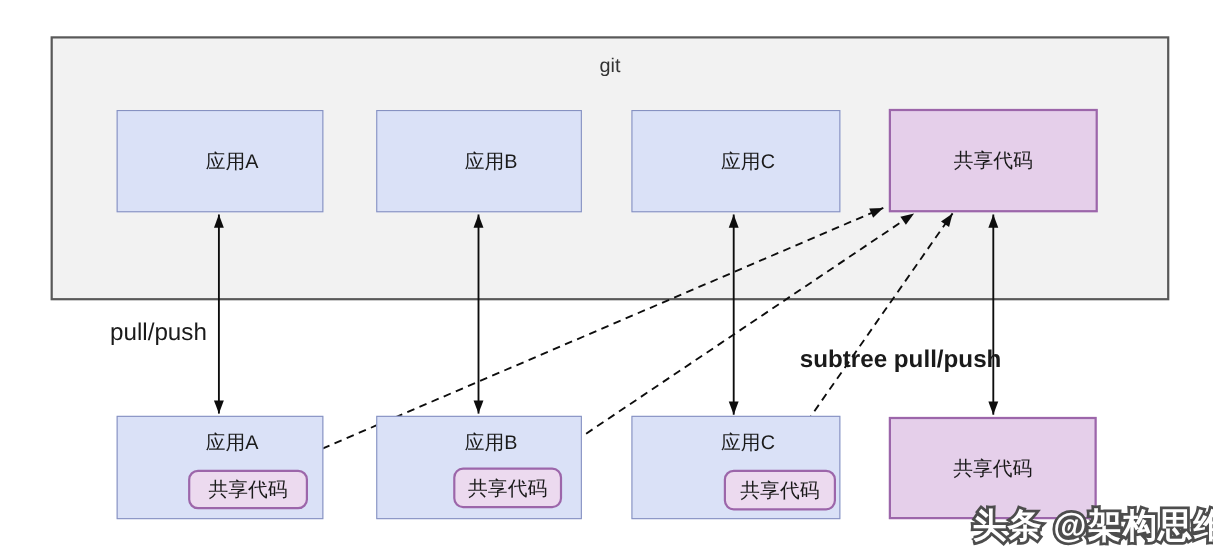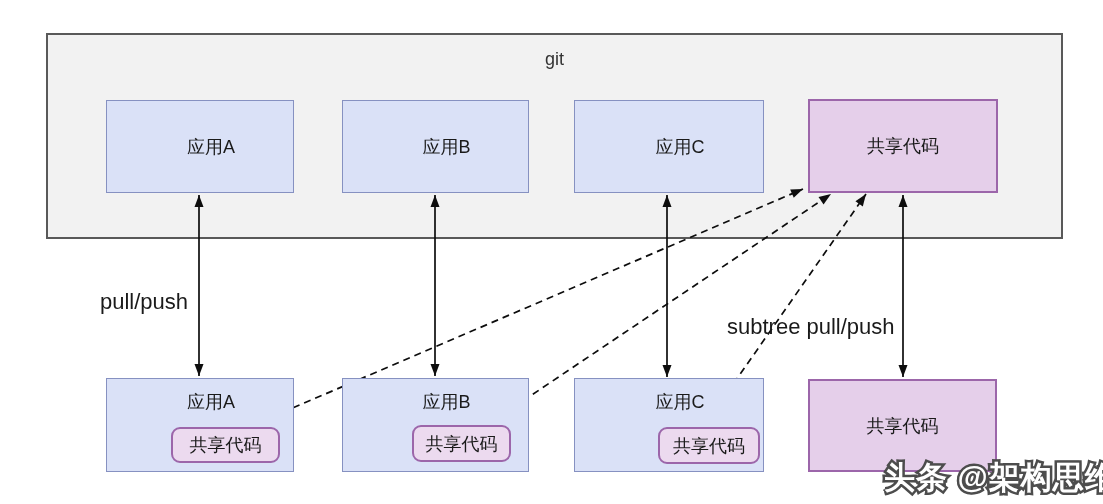--- a/index.html
+++ b/index.html
@@ -24,21 +24,21 @@
   .canvas {
     position: relative;
     width: 1103px;
     height: 504px;
     background: #ffffff;
     overflow: hidden;
   }
   .git-container {
     position: absolute;
     left: 46px; top: 33px;
-    width: 1017px; height: 206px;
+    width: 1017px; height: 240px;
     background: var(--container-fill);
     border: 2px solid var(--container-border);
   }
   .git-title {
     position: absolute;
     top: 14px; left: 0; right: 0;
     text-align: center;
     font-size: 18px;
     color: #333333;
   }
@@ -102,21 +102,21 @@
   .arrows-layer path.dashed { stroke-dasharray: 7 5; }
   #arw path { fill: var(--arrow-color); stroke: none; }
 
   .edge-label {
     position: absolute;
     font-size: 22px;
     color: var(--text-color);
     white-space: nowrap;
   }
   .lbl-pullpush { left: 100px; top: 289px; }
-  .lbl-subtree  { left: 727px; top: 314px; }
+  .lbl-subtree  { left: 727px; top: 314px; font-weight: bold; }
 
   .watermark {
     position: absolute;
     left: 884px; top: 457px;
     font-size: 31px;
     font-weight: bold;
     letter-spacing: 1px;
     white-space: nowrap;
     color: var(--watermark-fill);
     -webkit-text-stroke: 5px var(--watermark-stroke);

